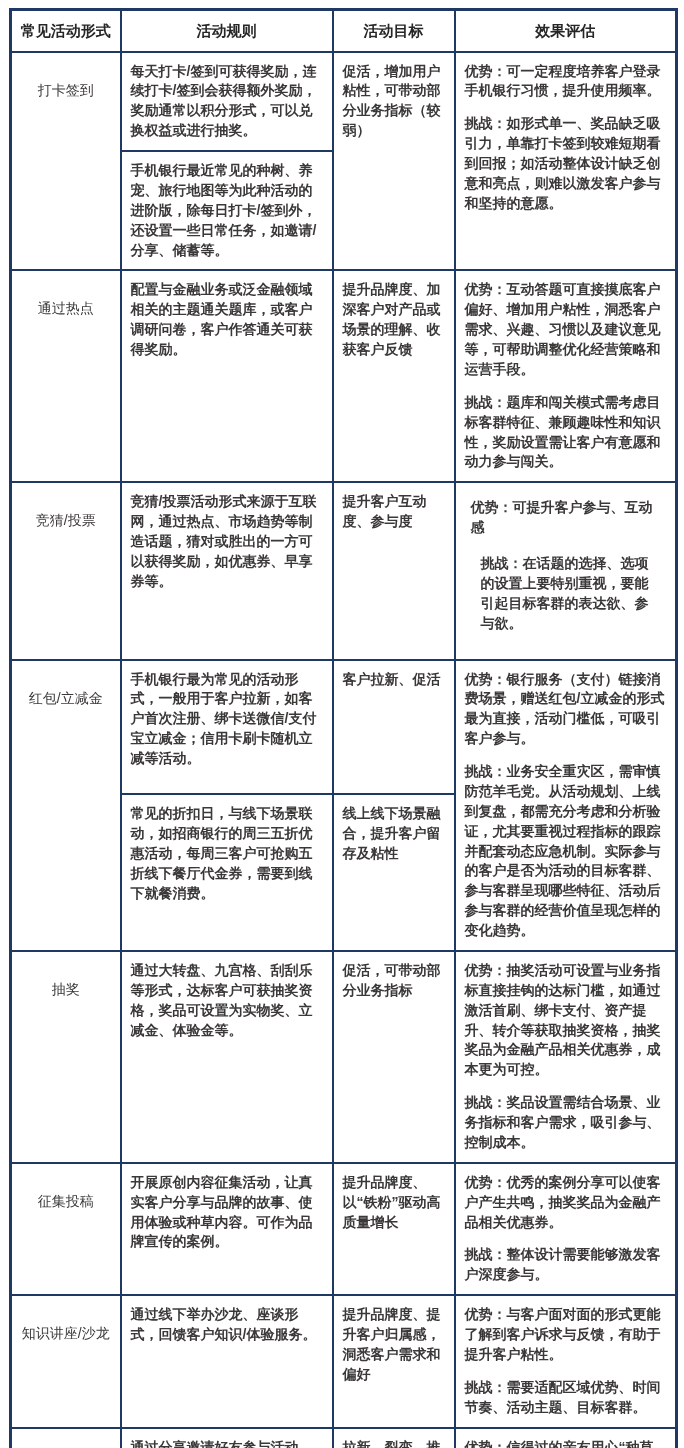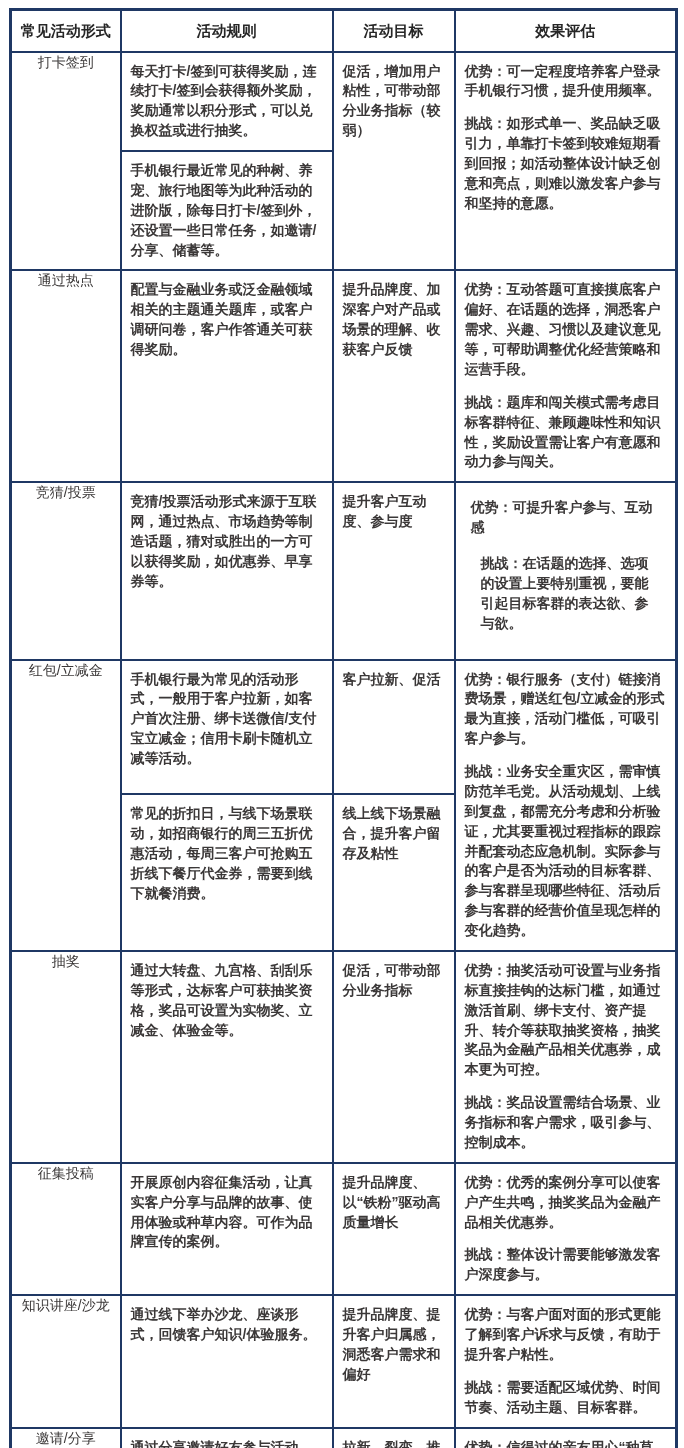--- a/index.html
+++ b/index.html
@@ -26,21 +26,21 @@
   th {
     font-size: 15px;
     font-weight: bold;
     color: #262626;
     text-align: center;
     vertical-align: middle;
     padding: 6px 4px;
   }
   td.form {
     text-align: center;
-    padding-top: 0;
+    padding-top: 28px;
     color: #3b3838;
   }
   td p { margin: 0; font-weight: bold; }
   td p + p { margin-top: 13px; }
 </style>
 </head>
 <body>
 
 <div class="page">
   <table class="activity">
@@ -81,21 +81,21 @@
 
       <tr style="height:206px">
         <td class="form">通过热点</td>
         <td>
             <p>配置与金融业务或泛金融领域相关的主题通关题库，或客户调研问卷，客户作答通关可获得奖励。</p>
           </td>
         <td>
             <p>提升品牌度、加深客户对产品或场景的理解、收获客户反馈</p>
           </td>
         <td>
-          <p>优势：互动答题可直接摸底客户偏好、在话题的选择，洞悉客户需求、兴趣、习惯以及建议意见等，可帮助调整优化经营策略和运营手段。</p>
+          <p>优势：互动答题可直接摸底客户偏好、增加用户粘性，洞悉客户需求、兴趣、习惯以及建议意见等，可帮助调整优化经营策略和运营手段。</p>
           <p>挑战：题库和闯关模式需考虑目标客群特征、兼顾趣味性和知识性，奖励设置需让客户有意愿和动力参与闯关。</p>
         </td>
       </tr>
 
       <tr style="height:106px">
         <td class="form">竞猜/投票</td>
         <td>
             <p>竞猜/投票活动形式来源于互联网，通过热点、市场趋势等制造话题，猜对或胜出的一方可以获得奖励，如优惠券、早享券等。</p>
           </td>
         <td>

